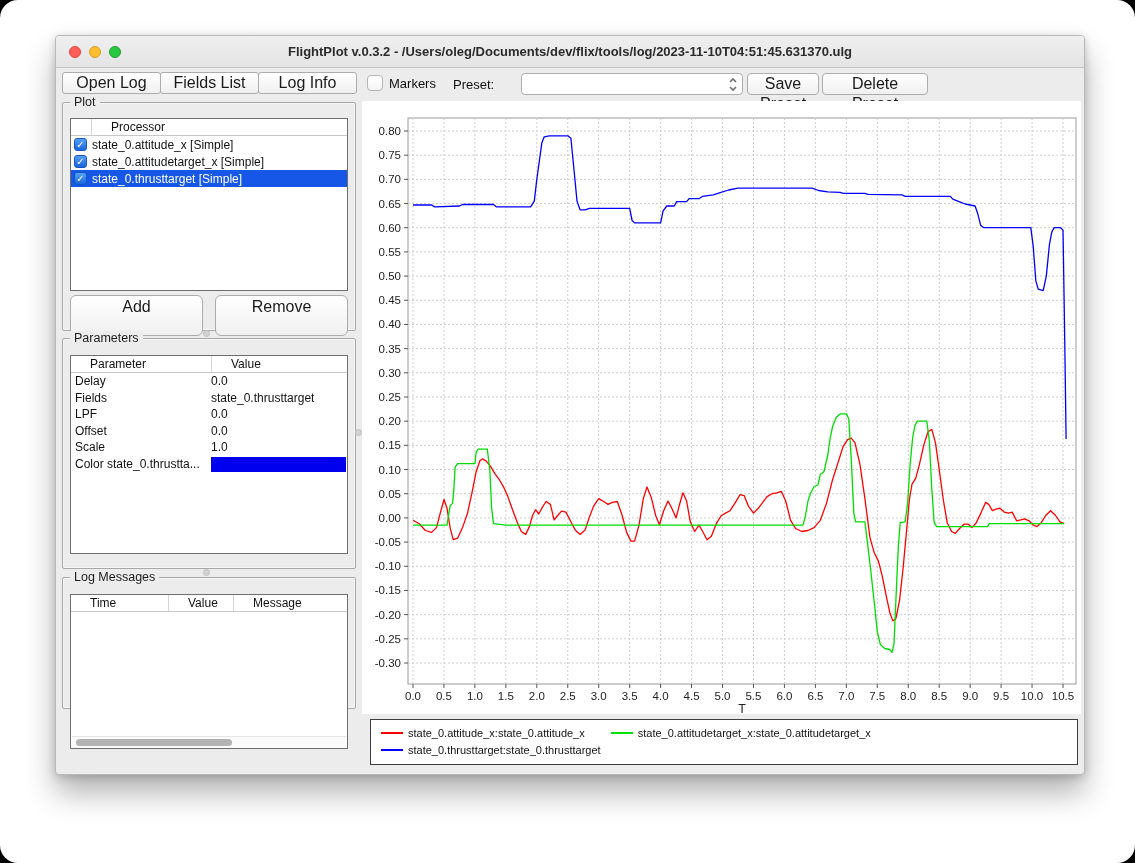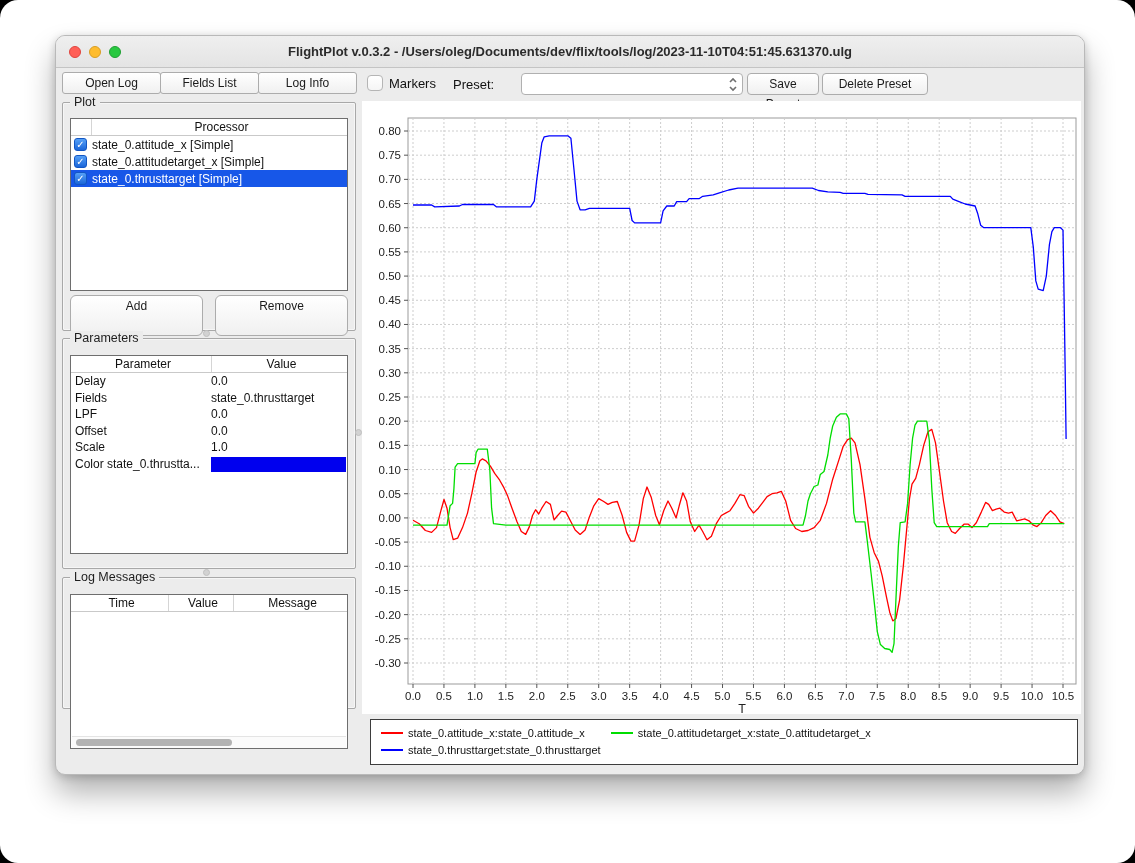--- a/index.html
+++ b/index.html
@@ -1,30 +1,30 @@
 <!DOCTYPE html>
 <html><head>
 <meta charset="utf-8">
 <style>
   * { margin:0; padding:0; box-sizing:border-box; }
   html,body { width:1135px; height:863px; background:#000; font-family:"Liberation Sans", sans-serif; }
   .desktop { position:absolute; inset:0; background:#fff; border-radius:18px; overflow:hidden; }
   .window { position:absolute; left:55px; top:35px; width:1030px; height:740px; background:#ececec;
-            border-radius:10px; border:1px solid #b9b9b9; box-shadow:0 18px 30px rgba(0,0,0,.30), 0 2px 8px rgba(0,0,0,.18); overflow:hidden; }
+            border-radius:4px; border:1px solid #b9b9b9; box-shadow:0 18px 30px rgba(0,0,0,.30), 0 2px 8px rgba(0,0,0,.18); overflow:hidden; }
   
   .titlebar { position:absolute; left:0; top:0; right:0; height:32px; background:linear-gradient(#efefef,#e4e4e4); border-bottom:1px solid #c4c4c4; }
   .titlebar .title { display:block; text-align:center; line-height:32px; font-size:13px; font-weight:600; color:#2b2b2b;
                      white-space:nowrap; overflow:hidden; }
   .tl { position:absolute; top:10px; width:12px; height:12px; border-radius:50%; }
   .tl.red { left:13px; background:#ff5f57; border:1px solid #e0443e; }
   .tl.yel { left:33px; background:#febc2e; border:1px solid #d89e24; }
   .tl.grn { left:53px; background:#28c840; border:1px solid #1f9f33; }
   
   .toolbar { position:absolute; left:0; top:32px; right:0; height:32px; }
-  .btn { display:inline-block; height:22px; line-height:20px; padding:0 12px; font-size:12px; color:#1a1a1a; text-align:center;
+  .btn { display:inline-block; height:22px; line-height:20px; padding:0 12px; font-size:16px; color:#1a1a1a; text-align:center;
          background:linear-gradient(#ffffff,#f0f0f0); border:1px solid #acacac; border-radius:4px; }
   .btn-group { position:absolute; left:6px; top:4px; display:flex; }
   .btn-group .btn { border-radius:3px; margin-right:-1px; width:99px; padding:0; }
   .chk { display:inline-block; width:16px; height:16px; border:1px solid #b5b5b5; border-radius:4px; background:linear-gradient(#fff,#f5f5f5); vertical-align:middle; }
   .markers { position:absolute; left:311px; top:7px; font-size:13px; color:#111; display:flex; align-items:center; gap:6px; }
   .preset-label { position:absolute; left:397px; top:9px; font-size:13px; color:#111; }
   .combo { position:absolute; left:465px; top:5px; width:222px; height:22px; background:#fff; border:1px solid #b0b0b0; border-radius:4px; }
   .combo input { position:absolute; inset:1px 20px 1px 4px; border:none; outline:none; font-size:12px; background:transparent; }
   .combo .stepper { position:absolute; right:4px; top:3px; }
   .sv-btn  { position:absolute; left:691px; top:5px; width:72px; }
@@ -33,21 +33,21 @@
   .group { position:absolute; border:1px solid #a8a8a8; border-radius:2px; box-shadow:inset 0 0 0 1px #f6f6f6; }
   .group-title { position:absolute; top:-8px; left:7px; background:#ececec; padding:0 4px; font-size:12.5px; color:#1d1d1d; }
   .g-plot   { left:6px; top:66px;  width:294px; height:229px; }
   .g-params { left:6px; top:302px; width:294px; height:231px; }
   .g-logs   { left:6px; top:541px; width:294px; height:132px; }
   .panel-box { position:absolute; background:#fff; border:1px solid #6e6e6e; overflow:hidden; }
   .list-box   { left:7px; top:15px; right:7px; height:173px; }
   .param-box  { left:7px; top:16px; right:7px; height:199px; }
   .log-box    { left:7px; top:16px; right:7px; height:155px; }
   .tbl-header { display:flex; height:17px; border-bottom:1px solid #c9c9c9; font-size:12px; color:#111; align-items:center; }
-  .hdr-cell { height:100%; line-height:17px; padding-left:4px;text-align:center; }
+  .hdr-cell { height:100%; line-height:17px; padding-left:19px; }
   .hdr-div { border-left:1px solid #d5d5d5; }
   
   .list-row { display:flex; align-items:center; height:17px; gap:5px; padding-left:3px; font-size:12px; color:#111; }
   .list-row.selected { background:#1757e8; color:#fff; }
   .cbox { width:13px; height:13px; border-radius:3px; background:linear-gradient(#55a0f7,#1b66d9); border:1px solid #1256c4;
           color:#fff; font-size:10px; line-height:12px; text-align:center; flex:0 0 auto; }
   .row-btns { position:absolute; left:7px; top:192px; right:7px; display:flex; gap:12px; }
   .row-btns .btn { flex:1; border-radius:6px; height:41px; line-height:21px; }
   
   .prow { display:flex; height:16.5px; font-size:12px; color:#111; }

